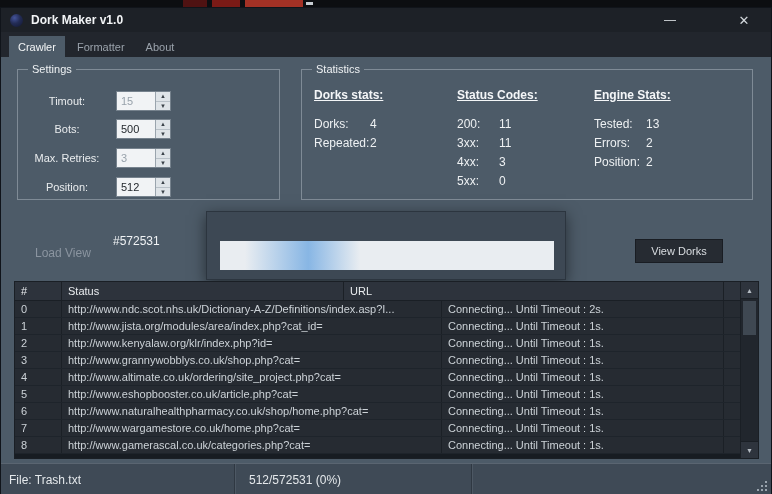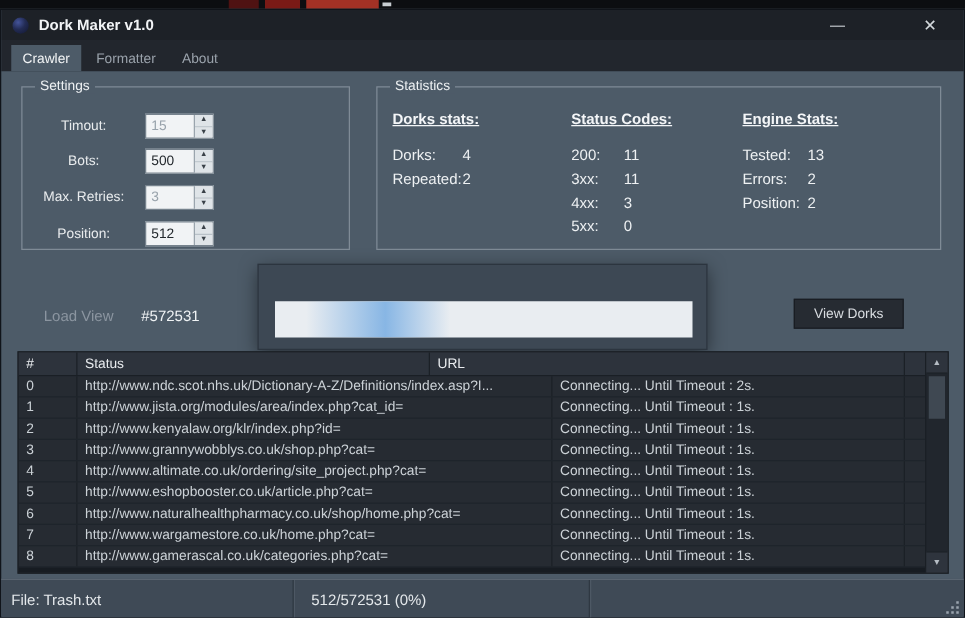--- a/index.html
+++ b/index.html
@@ -48,21 +48,21 @@
   .stat-col { position: absolute; top: 18px; font-size: 12px; color: #eef1f3; }
   .stat-col.c1 { left: 12px; }
   .stat-col.c2 { left: 155px; }
   .stat-col.c3 { left: 292px; }
   .stat-head { font-weight: bold; text-decoration: underline; color: #f4f6f8; margin-bottom: 13px; font-size: 12px; }
   .stat-row { line-height: 19px; display: flex; }
   .c1 .sl { width: 56px; } .c2 .sl { width: 42px; } .c3 .sl { width: 52px; }
 
   
   .load-urls { position: absolute; left: 34px; top: 238px; font-size: 12px; color: #8b95a0; background: none; border: 0; font-family: "Liberation Sans", sans-serif; }
-  .url-count { position: absolute; left: 112px; top: 238px; font-size: 12px; color: #f0f3f5; }
+  .url-count { position: absolute; left: 112px; top: 226px; font-size: 12px; color: #f0f3f5; }
   .view-dorks { position: absolute; left: 634px; top: 231px; width: 88px; height: 24px; background: #262b32; border: 1px solid #191d23; color: #d9dde1; font-size: 11px; display: flex; align-items: center; justify-content: center; font-family: "Liberation Sans", sans-serif; }
 
   
   .dialog { position: absolute; left: 205px; top: 203px; width: 360px; height: 69px; background: #3d4854; border: 1px solid #2c353f; box-shadow: 0 4px 14px rgba(0,0,0,0.5); }
   .dialog-title { position: absolute; left: 13px; top: 9px; font-size: 12px; font-weight: bold; color: #f4f6f8; }
   .progressbar { position: absolute; left: 13px; top: 29px; width: 334px; height: 29px; background: #e9edf1; overflow: hidden; }
   .progress-blob { position: absolute; left: 25px; top: 0; width: 115px; height: 100%; background: linear-gradient(90deg, rgba(125,176,227,0) 0%, rgba(125,176,227,0.9) 55%, rgba(125,176,227,0) 100%); }
 
   
   .table { position: absolute; left: 13px; top: 273px; width: 745px; height: 178px; background: #262b32; border: 1px solid #1a1f25; }

